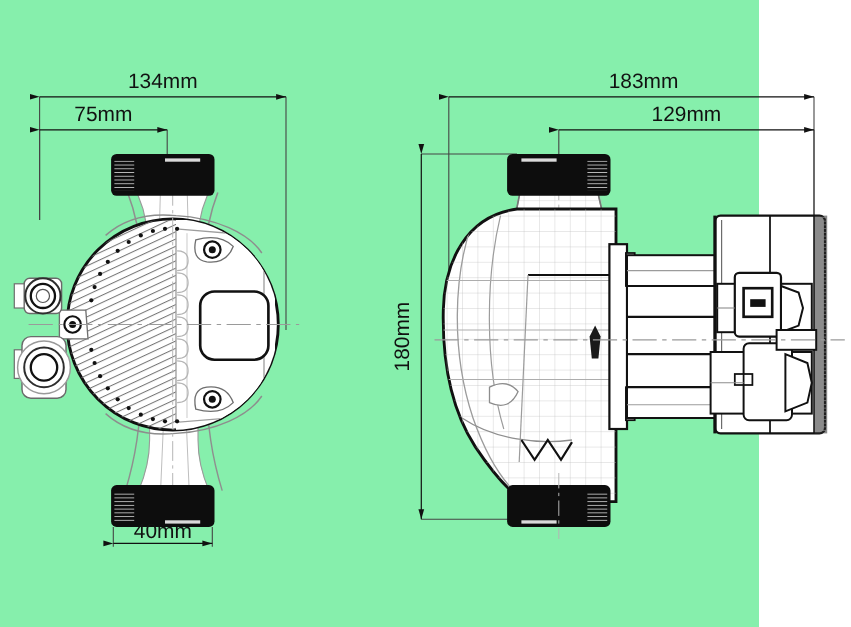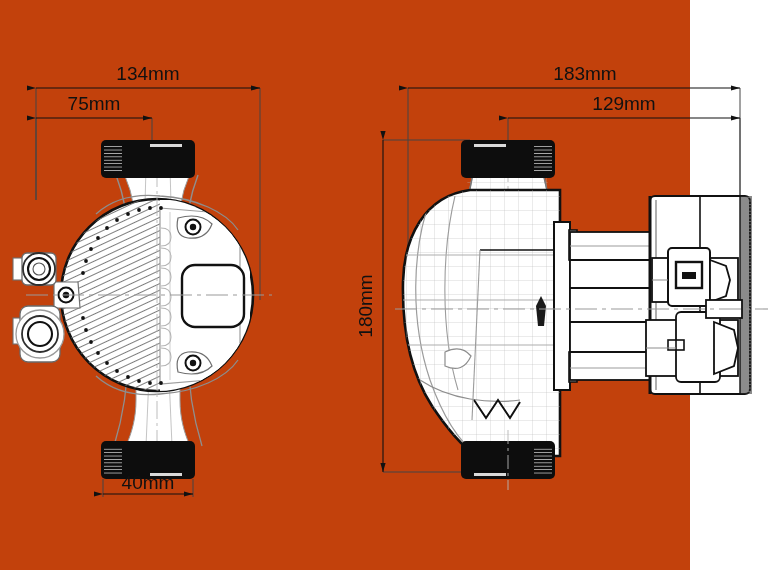--- a/index.html
+++ b/index.html
@@ -1,18 +1,18 @@
 <!DOCTYPE html>
 <html><head>
 <meta charset="utf-8">
 <style>
   html,body{margin:0;padding:0;background:#ffffff;}
   body{width:774px;height:570px;overflow:hidden;
        font-family:"Liberation Sans", sans-serif;}
-  #sheet{position:relative;width:690px;height:570px;background:#c2410c;}
+  #sheet{position:relative;width:690px;height:570px;background:#86efac;}
   #sheet svg{display:block;width:774px;height:570px;}
   .dimtext{font-family:"Liberation Sans", sans-serif;font-size:19px;fill:#111;}
 </style>
 </head>
 <body>
 
 <div id="sheet">
 <svg viewBox="0 0 774 570" xmlns="http://www.w3.org/2000/svg">
 
   <defs>

